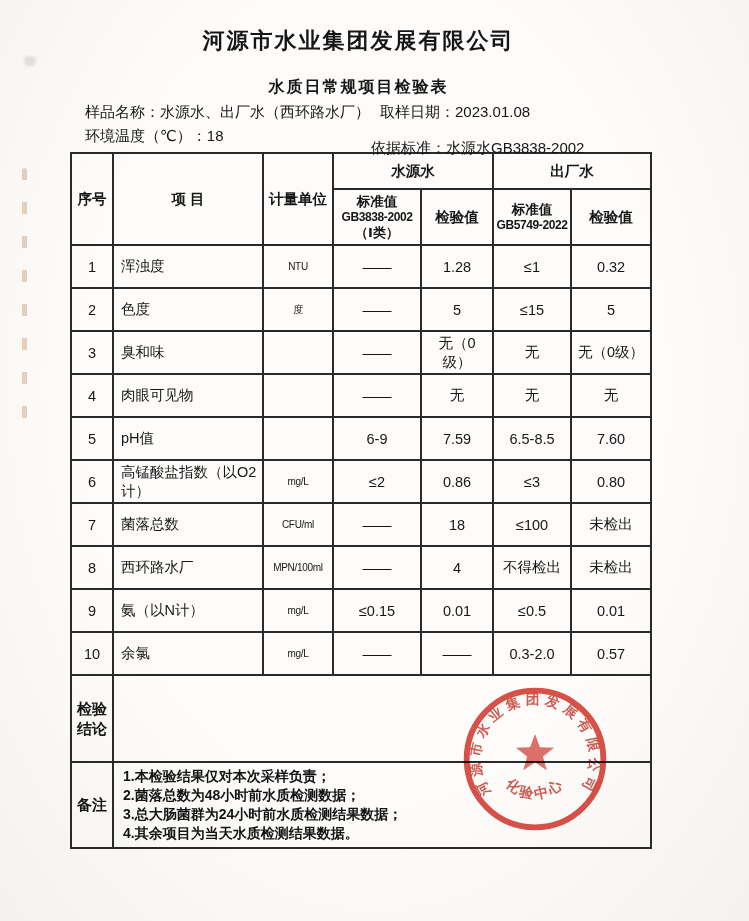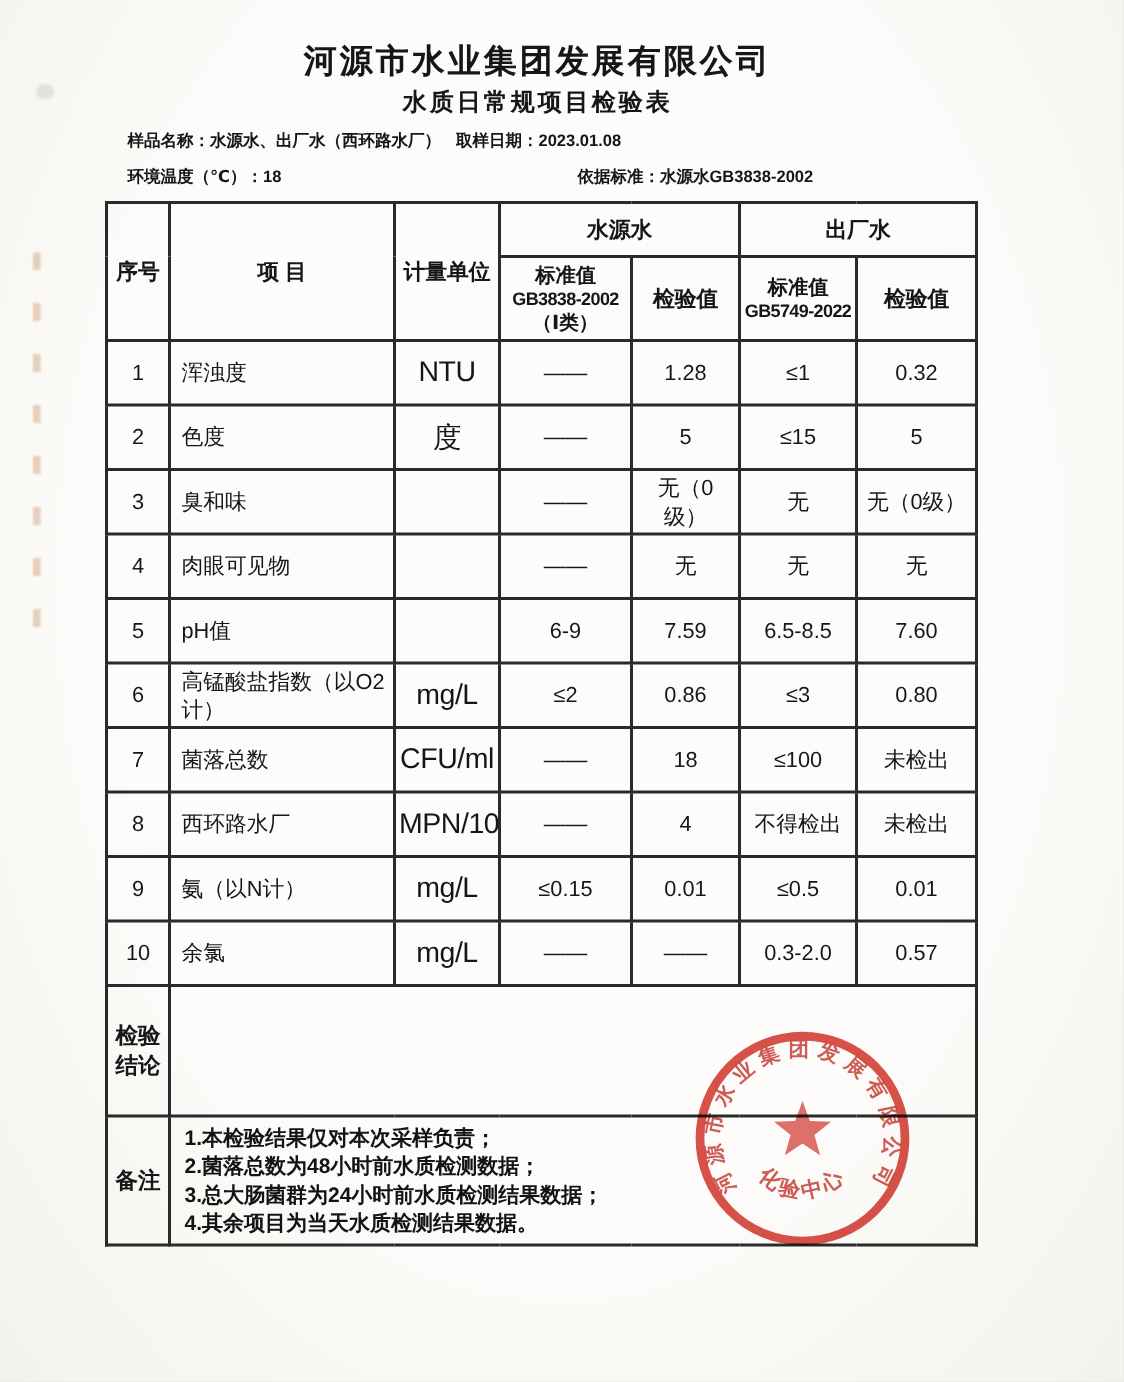--- a/index.html
+++ b/index.html
@@ -20,39 +20,39 @@
     filter:blur(.6px); border-radius:3px;
   }
   .smudge{ position:absolute; left:24px; top:56px; width:12px; height:10px;
     background:#b9b6b0; opacity:.35; border-radius:45%; filter:blur(1px); }
 
   .content{ position:absolute; left:67px; top:0; width:583px; }
 
   .doc-title{ margin-top:26px; text-align:center; font-size:22px; font-weight:700;
     letter-spacing:2px; line-height:30px; }
   .doc-subtitle{ text-align:center; font-size:16px; font-weight:600;
-    letter-spacing:2px; line-height:26px; }
-
-  .meta{ position:relative; font-size:11px; font-weight:700; }
+    letter-spacing:2px; line-height:26px;margin-top:18px; }
+
+  .meta{ position:relative; font-size:15px; font-weight:400; }
   .meta-line{ position:relative; height:24px; line-height:24px; padding-left:18px; }
   .meta-line .abs{ position:absolute; top:0; }
-  .m-standard-src{ left:318px; }
+  .m-standard-src{ left:304px;margin-top:12px; }
   .m-standard-plant{ left:438px; }
   .gap{ margin-left:10px; }
 
   table{ margin-left:3px; margin-top:4px; width:580px; border-collapse:collapse;
     table-layout:fixed; }
   th,td{ border:2px solid #2a2a2a; text-align:center; font-size:14.5px;
     font-weight:500; padding:0 2px; overflow:hidden; }
   th{ font-weight:600;margin-top:16px; }
   tr.hdr1 th{ height:36px; }
   tr.hdr2 th{ height:56px; }
   tr.datarow td{ height:43px; }
   td.item-cell{ text-align:left; padding-left:7px; }
-  td.unit-cell{ font-size:19px; letter-spacing:-.3px; }
+  td.unit-cell{ font-size:10px; letter-spacing:-.3px; }
   .std-l1{ display:block; font-size:13.5px; line-height:16px; }
   .std-l2{ display:block; font-size:12px; line-height:15px; letter-spacing:-.4px; }
   .std-l3{ display:block; font-size:13px; line-height:16px; }
   tr.concl-row td{ height:87px; }
   tr.remark-row td{ height:84px; }
   td.side-label{ font-size:15px; font-weight:600; }
   .lbl-line{ display:block; line-height:20px; }
   td.notes-cell{ text-align:left; padding:4px 24px 4px 9px; }
   .note-line{ font-size:14px; font-weight:600; line-height:19px; color:#131313; }
 

